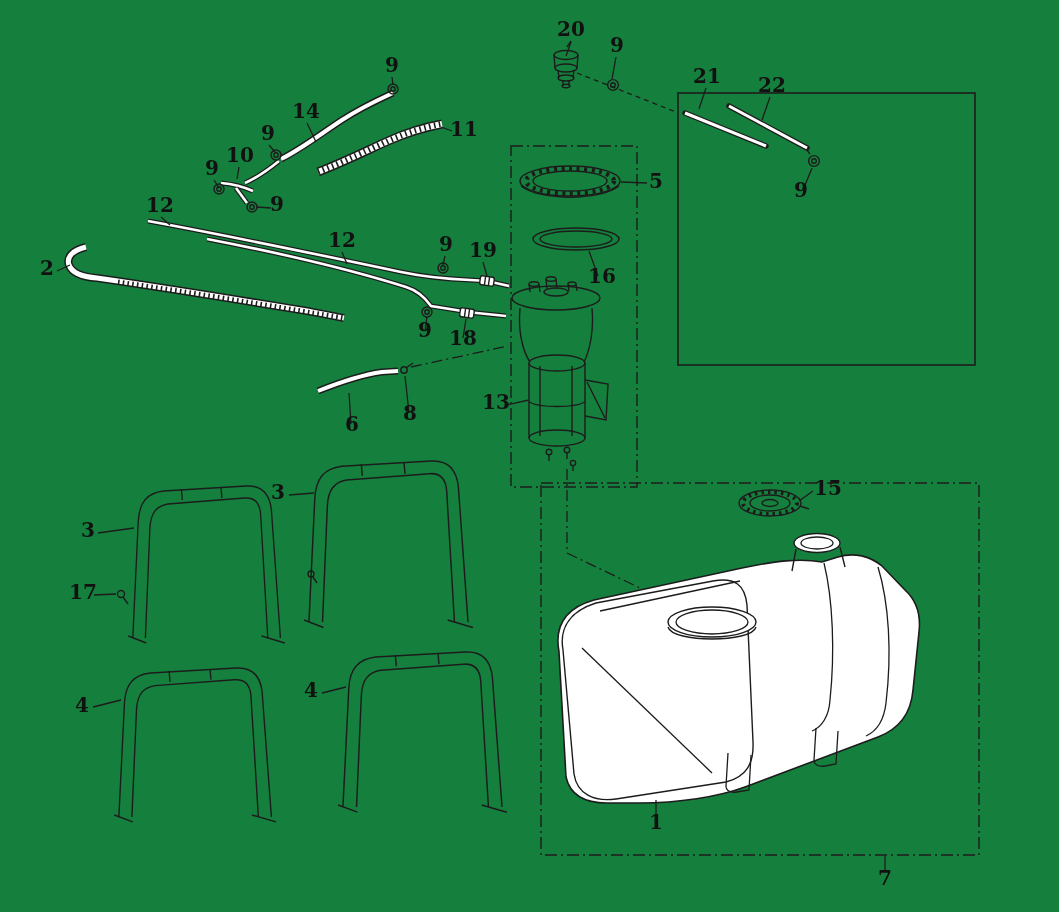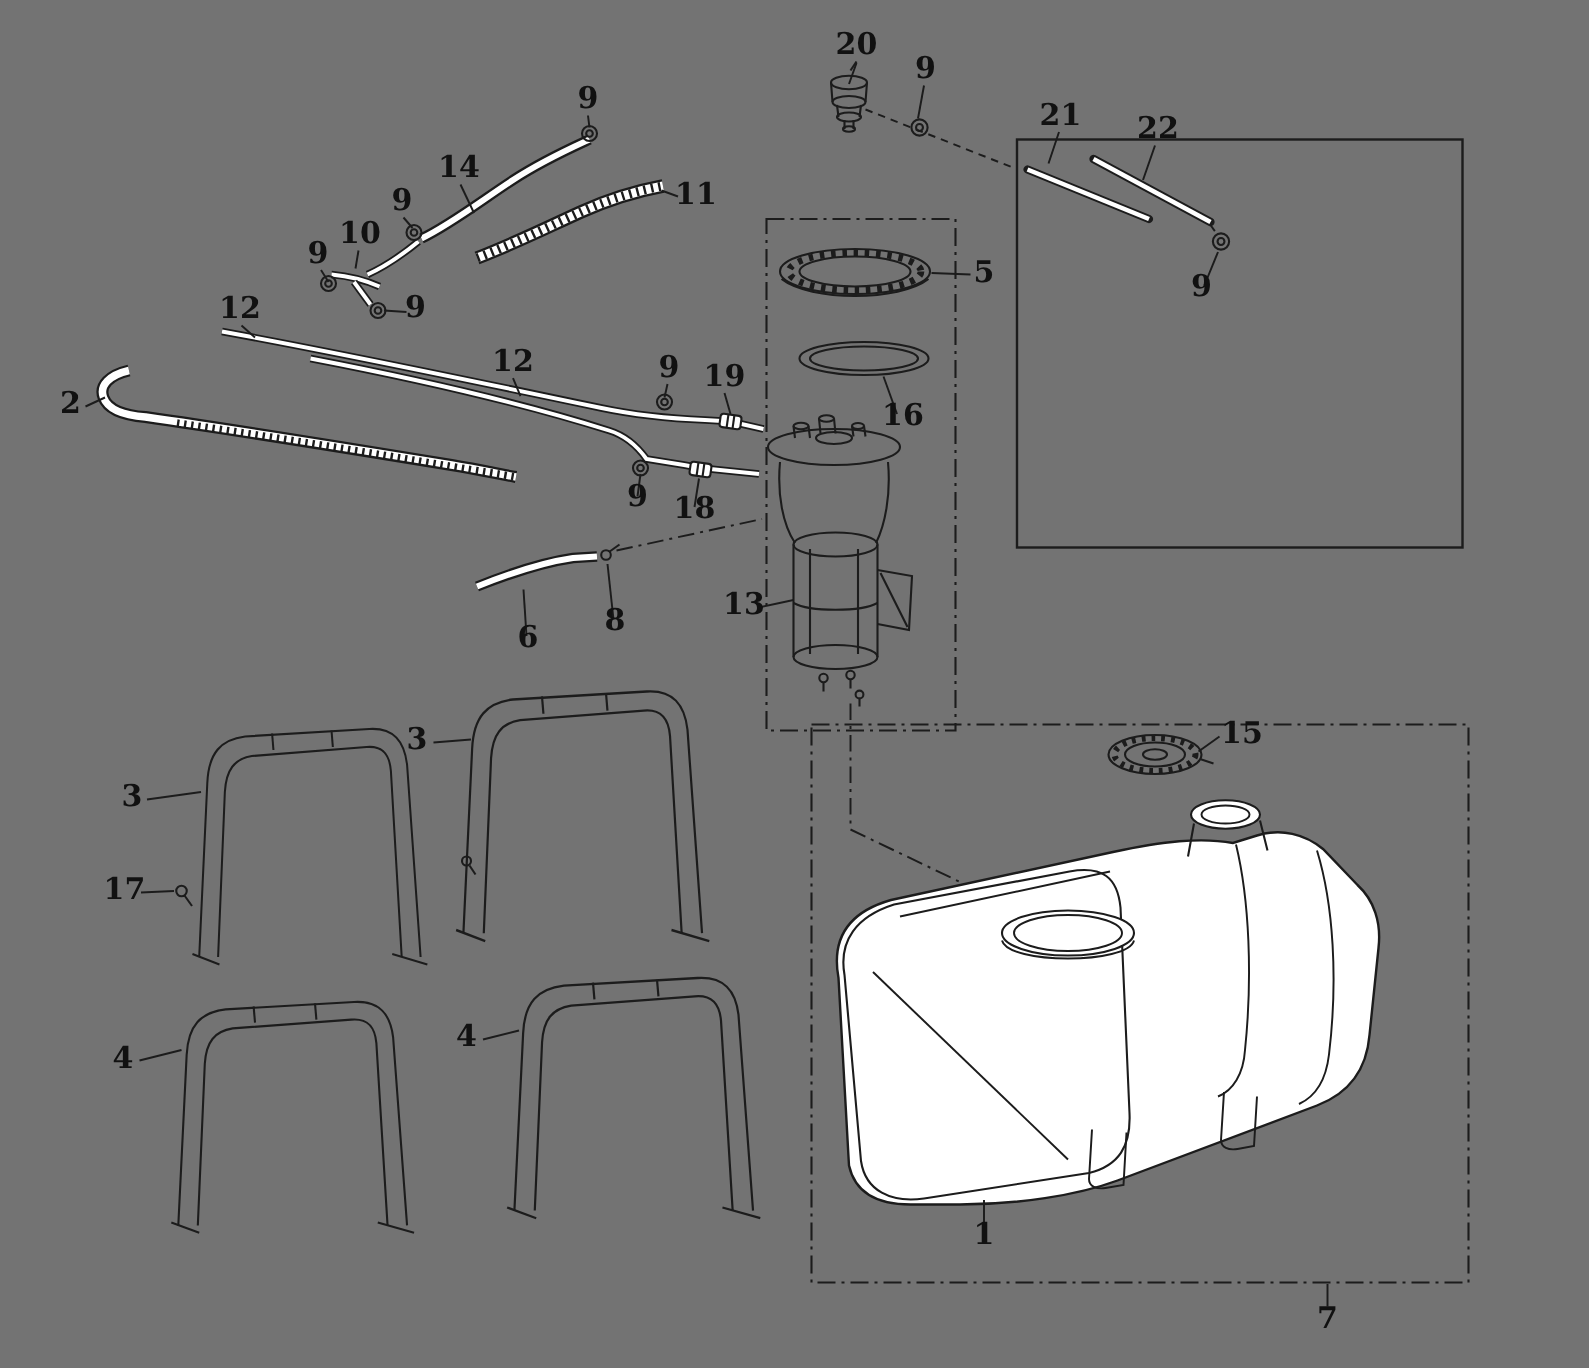--- a/index.html
+++ b/index.html
@@ -1,16 +1,16 @@
 <!DOCTYPE html>
 <html><head>
 <meta charset="utf-8">
 <style>
   html,body{margin:0;padding:0;background:#ffffff;}
-  .stage{position:relative;width:1059px;height:912px;background:#737373;overflow:hidden;}
+  .stage{position:relative;width:1059px;height:912px;background:#15803d;overflow:hidden;}
   svg{display:block;}
   .callout{font-family:"DejaVu Serif","Liberation Serif",serif;font-weight:700;font-size:20px;fill:#111;}
   .ln{stroke:#1c1c1c;fill:none;}
 </style>
 </head>
 <body>
 
 <div class="stage">
 <svg width="1059" height="912" viewBox="0 0 1059 912">
   <defs>

